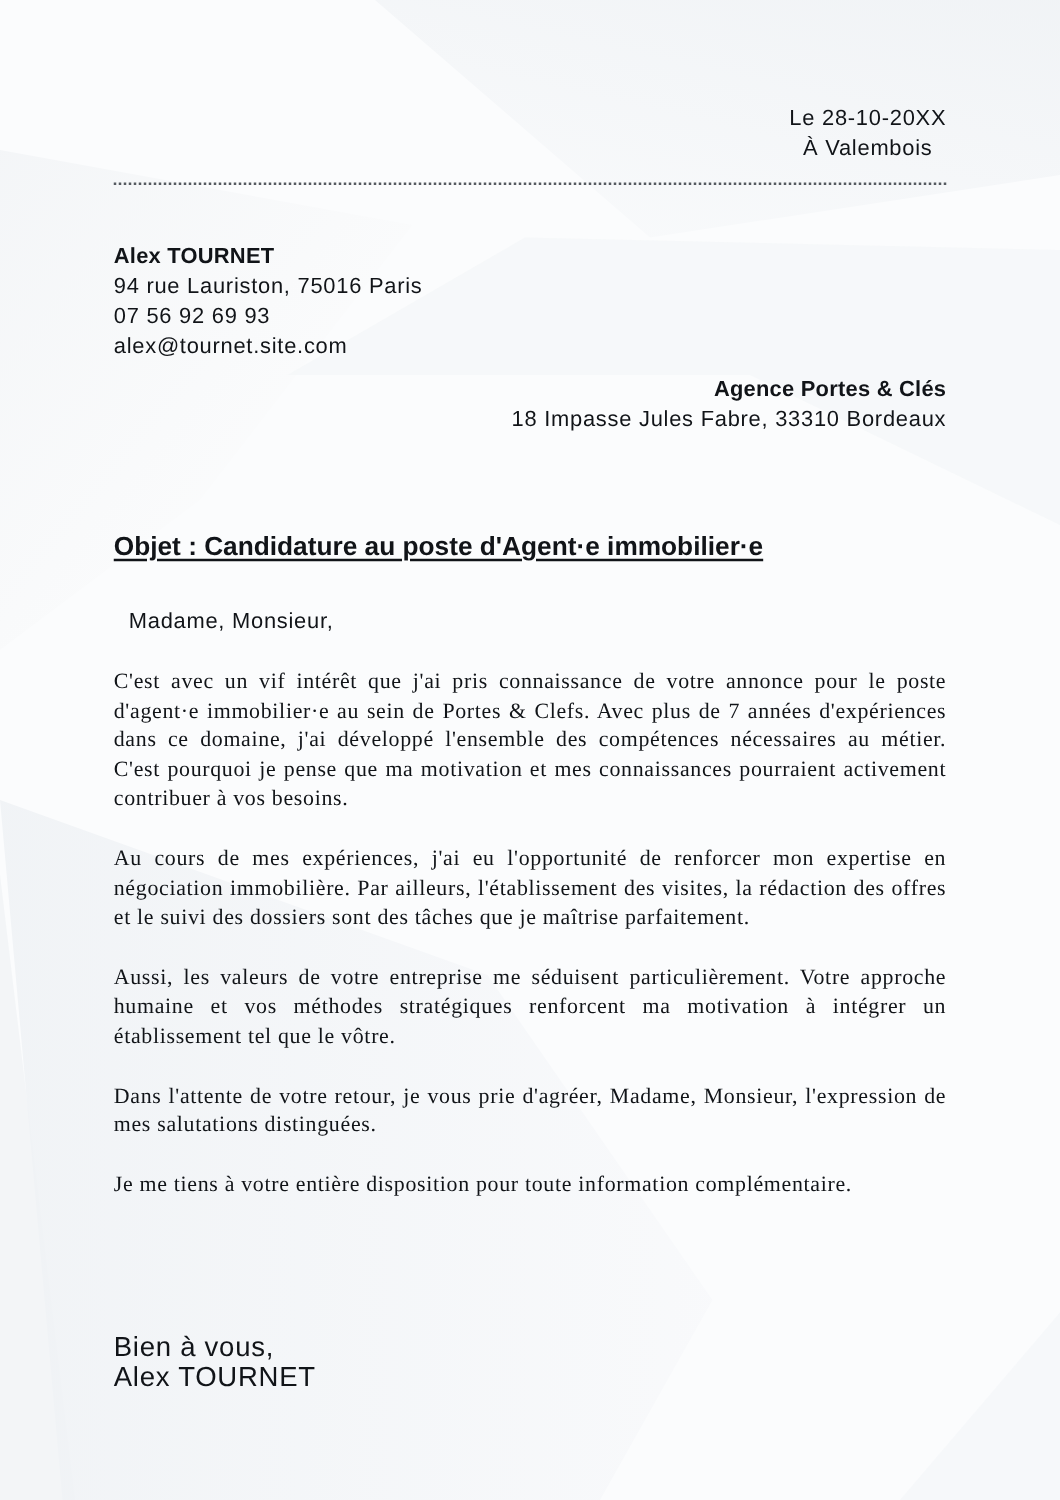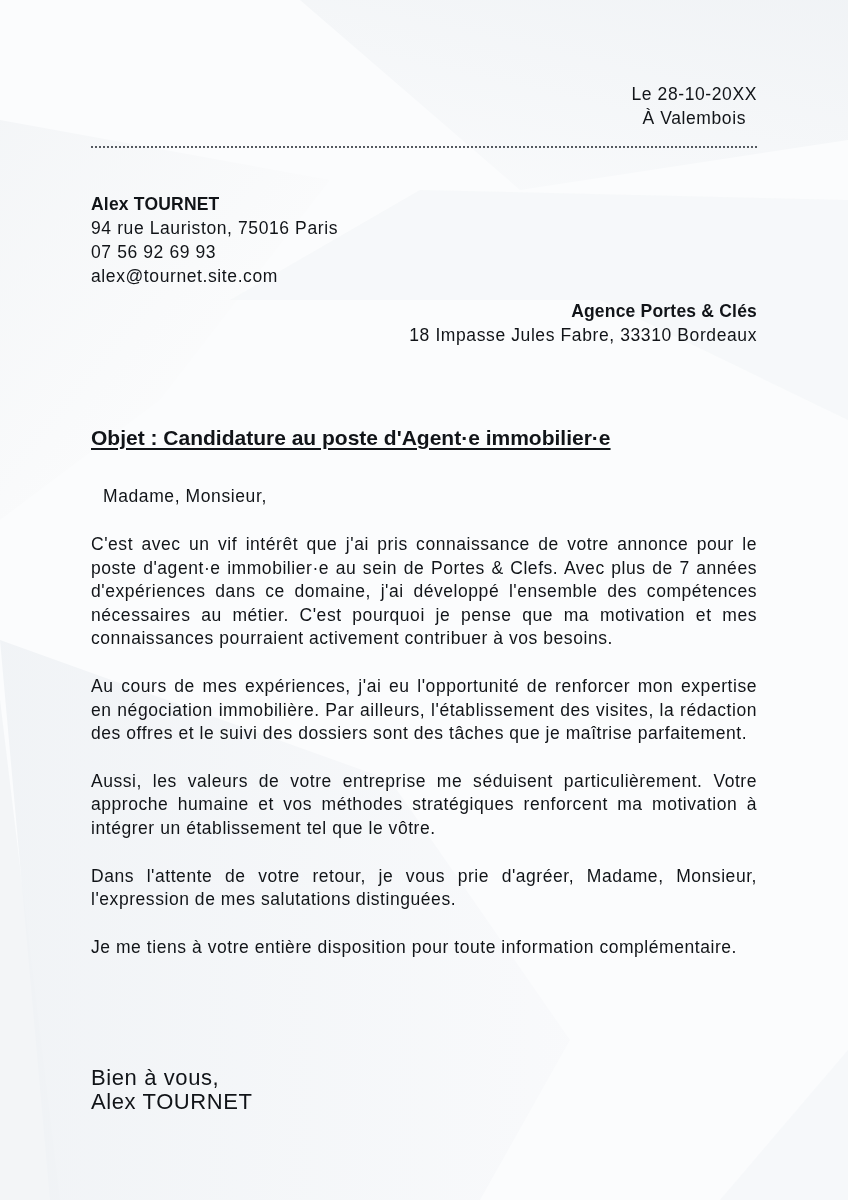--- a/index.html
+++ b/index.html
@@ -85,20 +85,21 @@
     font-size: 17.5px;
     line-height: 24px;
     letter-spacing: 0.6px;
     margin-left: 12px;
   }
   .body-text {
     position: absolute;
     left: 0;
     top: 533px;
     width: 666px;
+    font-family: Liberation Serif, serif;
   }
   .para {
     margin: 0 0 24px 0;
     font-size: 17.5px;
     line-height: 23.6px;
     text-align: justify;
     letter-spacing: 0.55px;
   }
   .closing {
     position: absolute;

